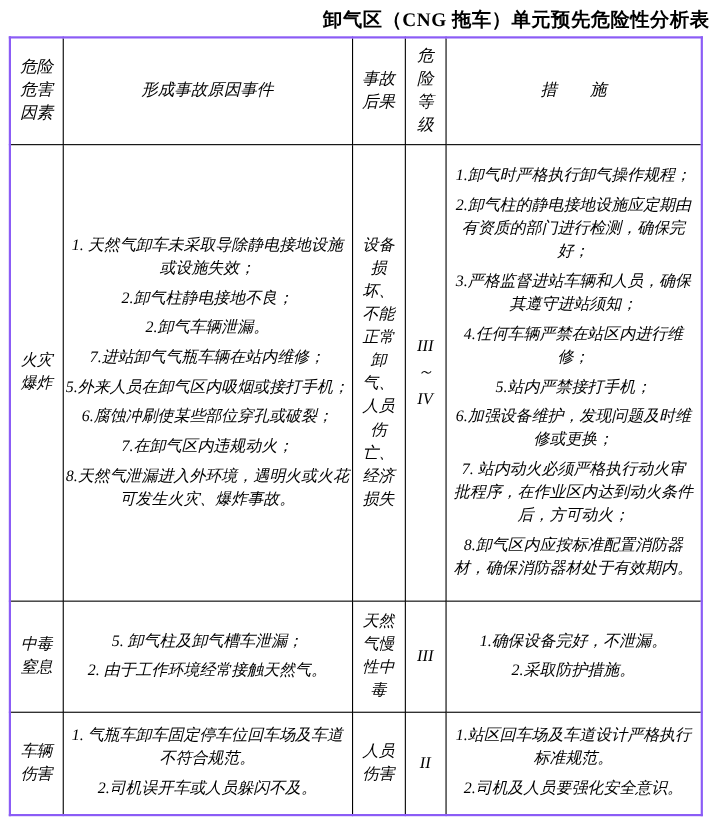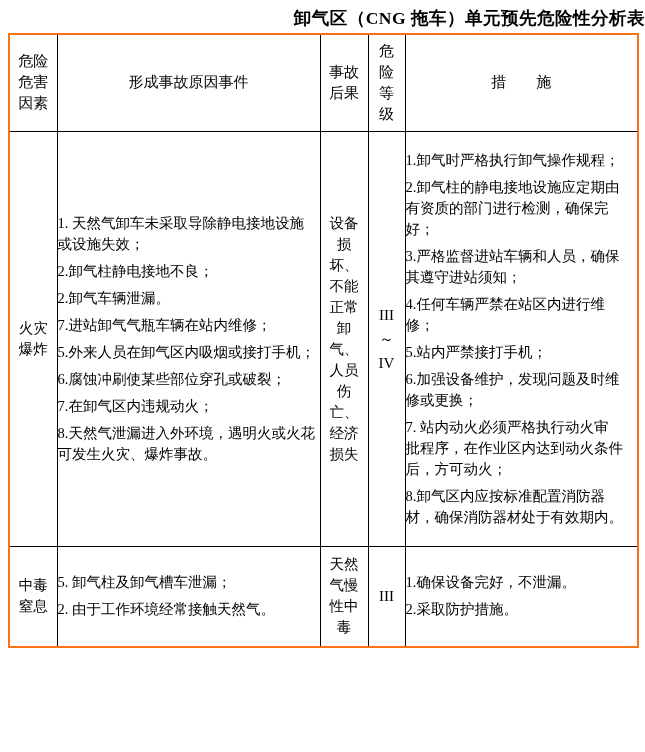--- a/index.html
+++ b/index.html
@@ -21,21 +21,22 @@
     text-align: right;
     font-size: 17.5px;
     font-weight: bold;
     letter-spacing: 0.5px;
   }
   table.pha-table {
     border-collapse: collapse;
     table-layout: fixed;
     width: 629px;
     margin: 2px 0 0 8px;
-    border: 2px solid #f97316;
+    border: 2px solid #8b5cf6;
+    font-style: italic;
   }
   .pha-table col.c1 { width: 48px; }
   .pha-table col.c2 { width: 263px; }
   .pha-table col.c3 { width: 48px; }
   .pha-table col.c4 { width: 37px; }
   .pha-table col.c5 { width: 233px; }
   .pha-table th, .pha-table td {
     border: 1px solid #000000;
     vertical-align: middle;
     padding: 0;
@@ -46,21 +47,21 @@
   }
   .pha-table th {
     font-size: 15px;
     line-height: 21px;
   }
   tr.r-header { height: 97px; }
   tr.r-fire   { height: 415px; }
   tr.r-poison { height: 101px; }
   tr.r-vehicle{ height: 94px; }
   .center { text-align: center; }
-  .left   { text-align: left; padding: 2px 3px 2px 7px; margin-top: 37px; }
+  .left   { text-align: center; padding: 2px 3px 2px 7px; margin-top: 37px; }
   .pre    { white-space: pre-line; }
   .item {
     margin: 6px 0;
     white-space: pre-line;
   }
   td.roman {
     font-size: 15px;
     line-height: 24px;
     font-family: "Liberation Serif", serif;
     margin-left: 44px;
@@ -151,14 +152,31 @@
     <td class="center pre">天然
 气慢
 性中
 毒</td>
     <td class="center pre roman">III</td>
     <td class="left">
           <p class="item">1.确保设备完好，不泄漏。</p>
           <p class="item">2.采取防护措施。</p>
         </td>
   </tr>
+  <tr class="r-vehicle">
+    <td class="center pre">车辆
+伤害</td>
+    <td class="left">
+          <p class="item">1. 气瓶车卸车固定停车位回车场及车道
+不符合规范。</p>
+          <p class="item">2.司机误开车或人员躲闪不及。</p>
+        </td>
+    <td class="center pre">人员
+伤害</td>
+    <td class="center pre roman">II</td>
+    <td class="left">
+          <p class="item">1.站区回车场及车道设计严格执行
+标准规范。</p>
+          <p class="item">2.司机及人员要强化安全意识。</p>
+        </td>
+  </tr>
 </tbody>
   </table>
 
 </body></html>

